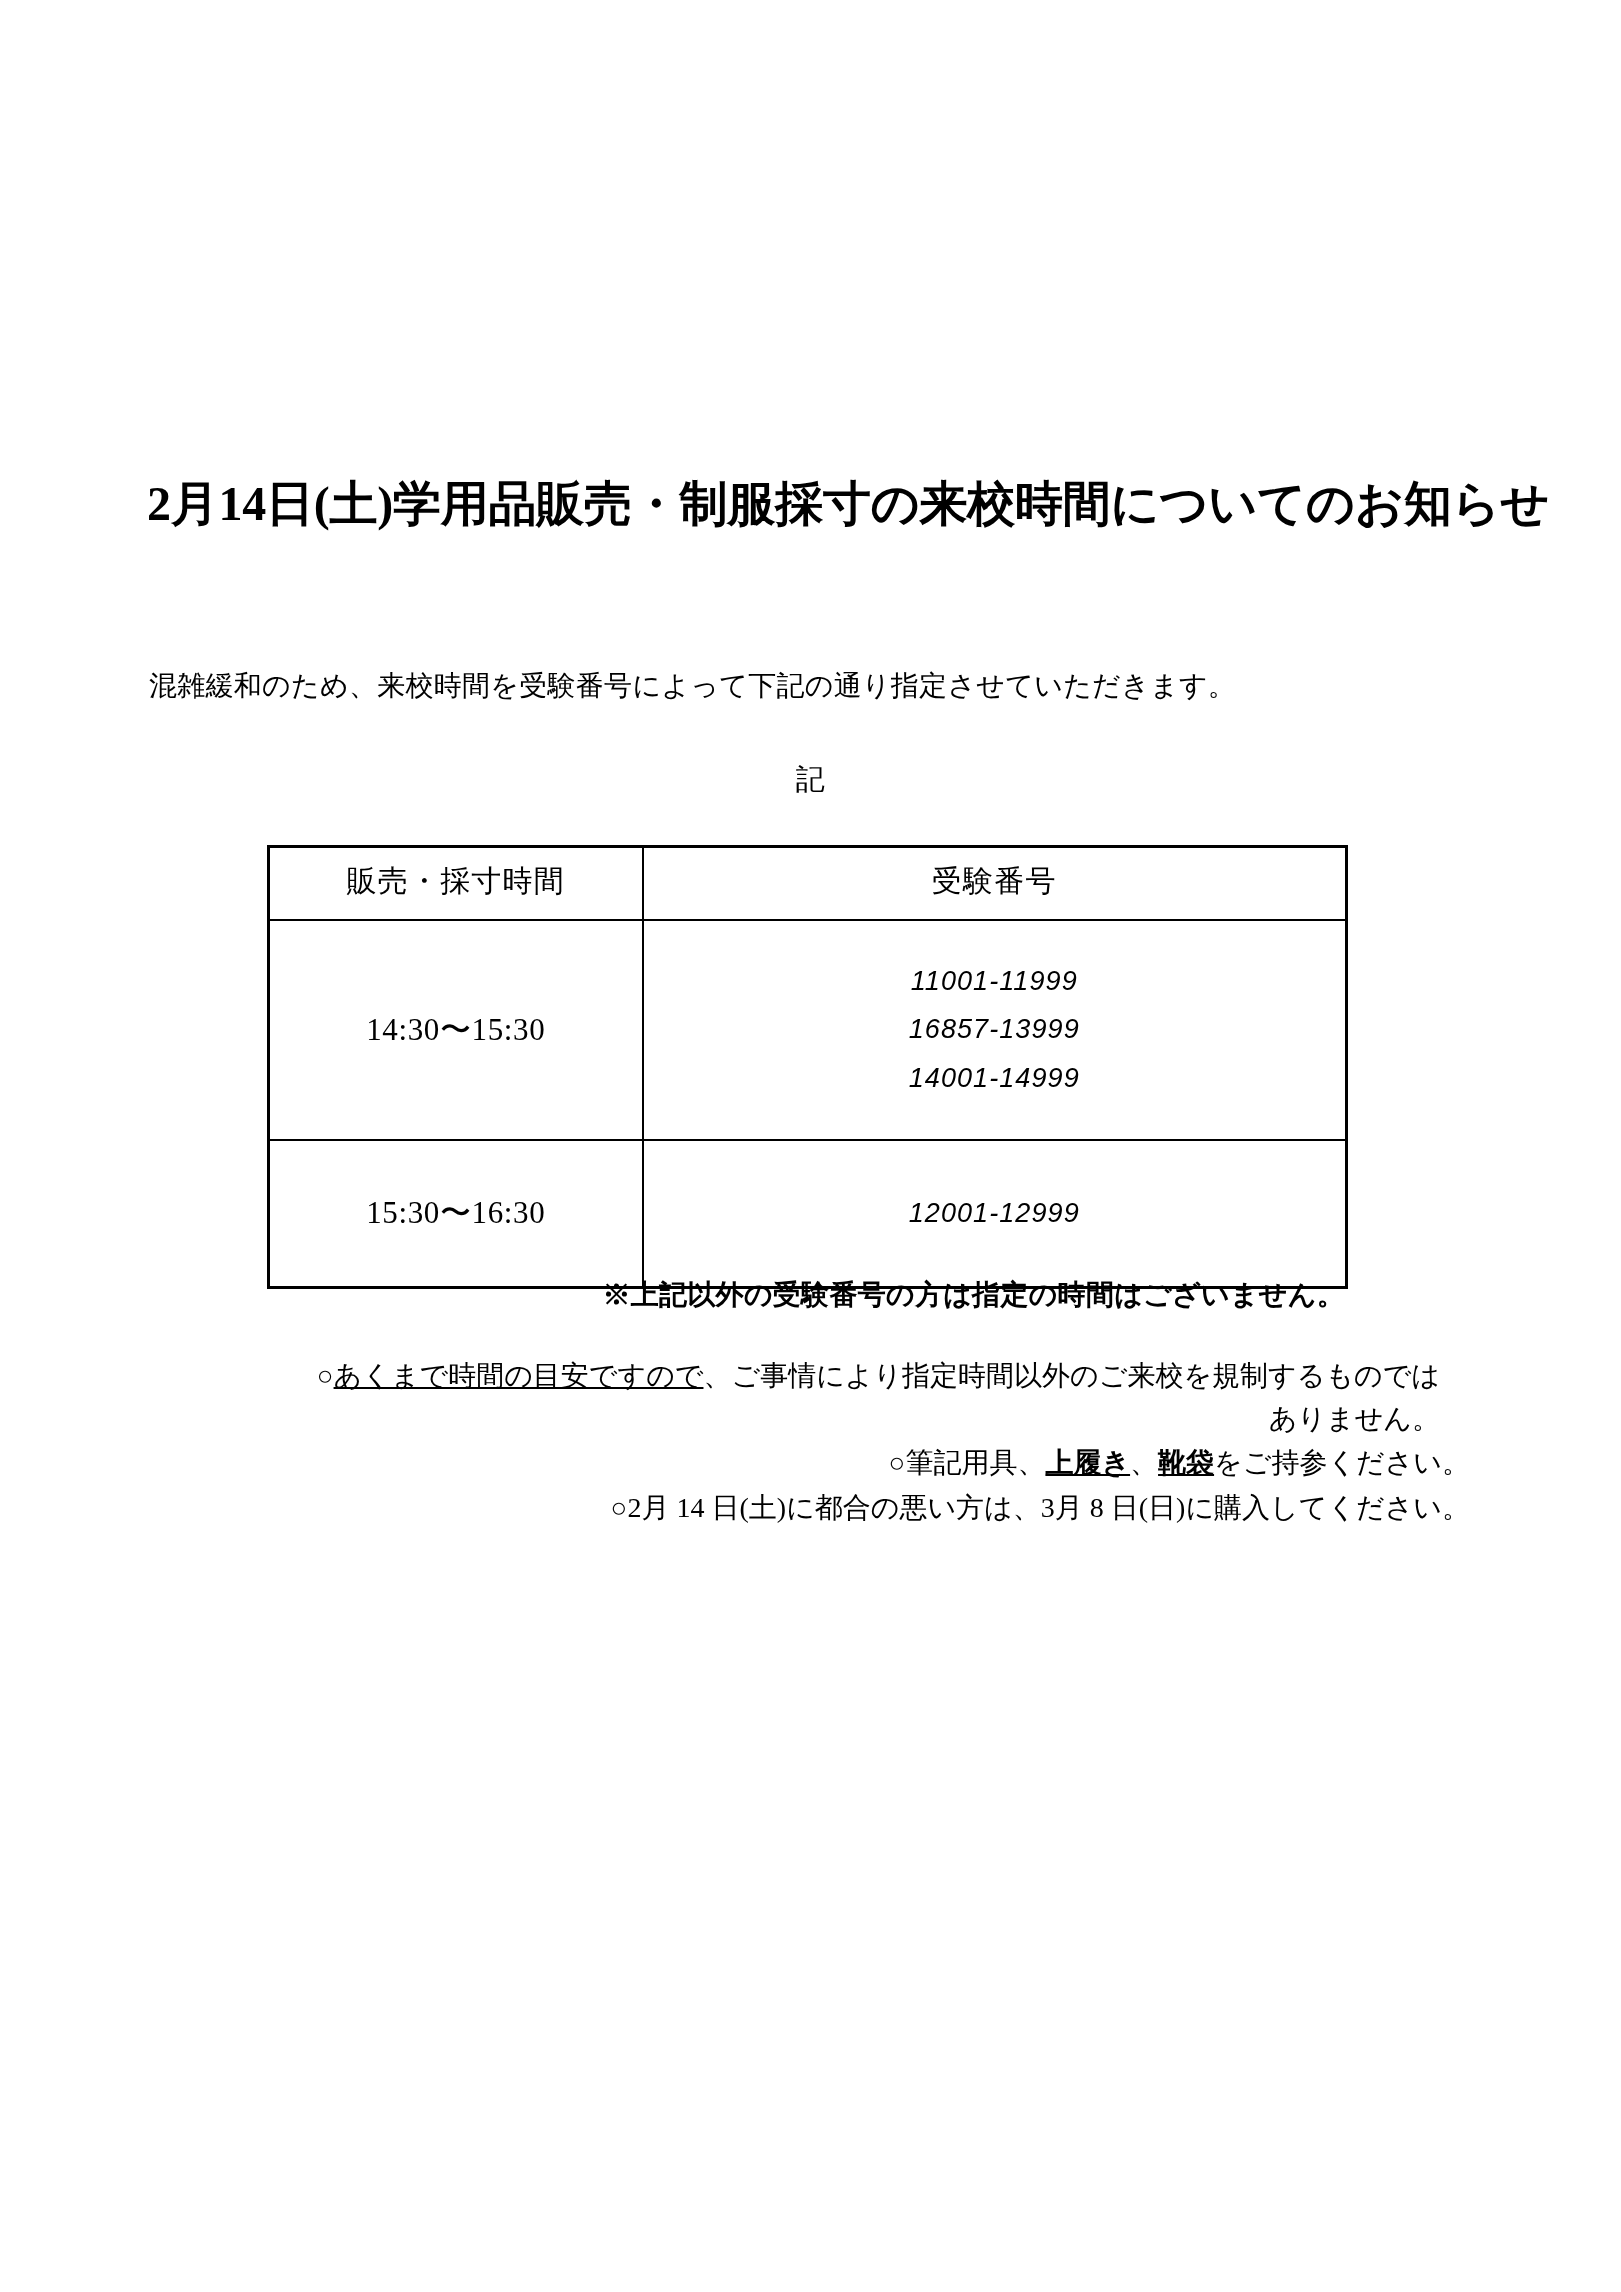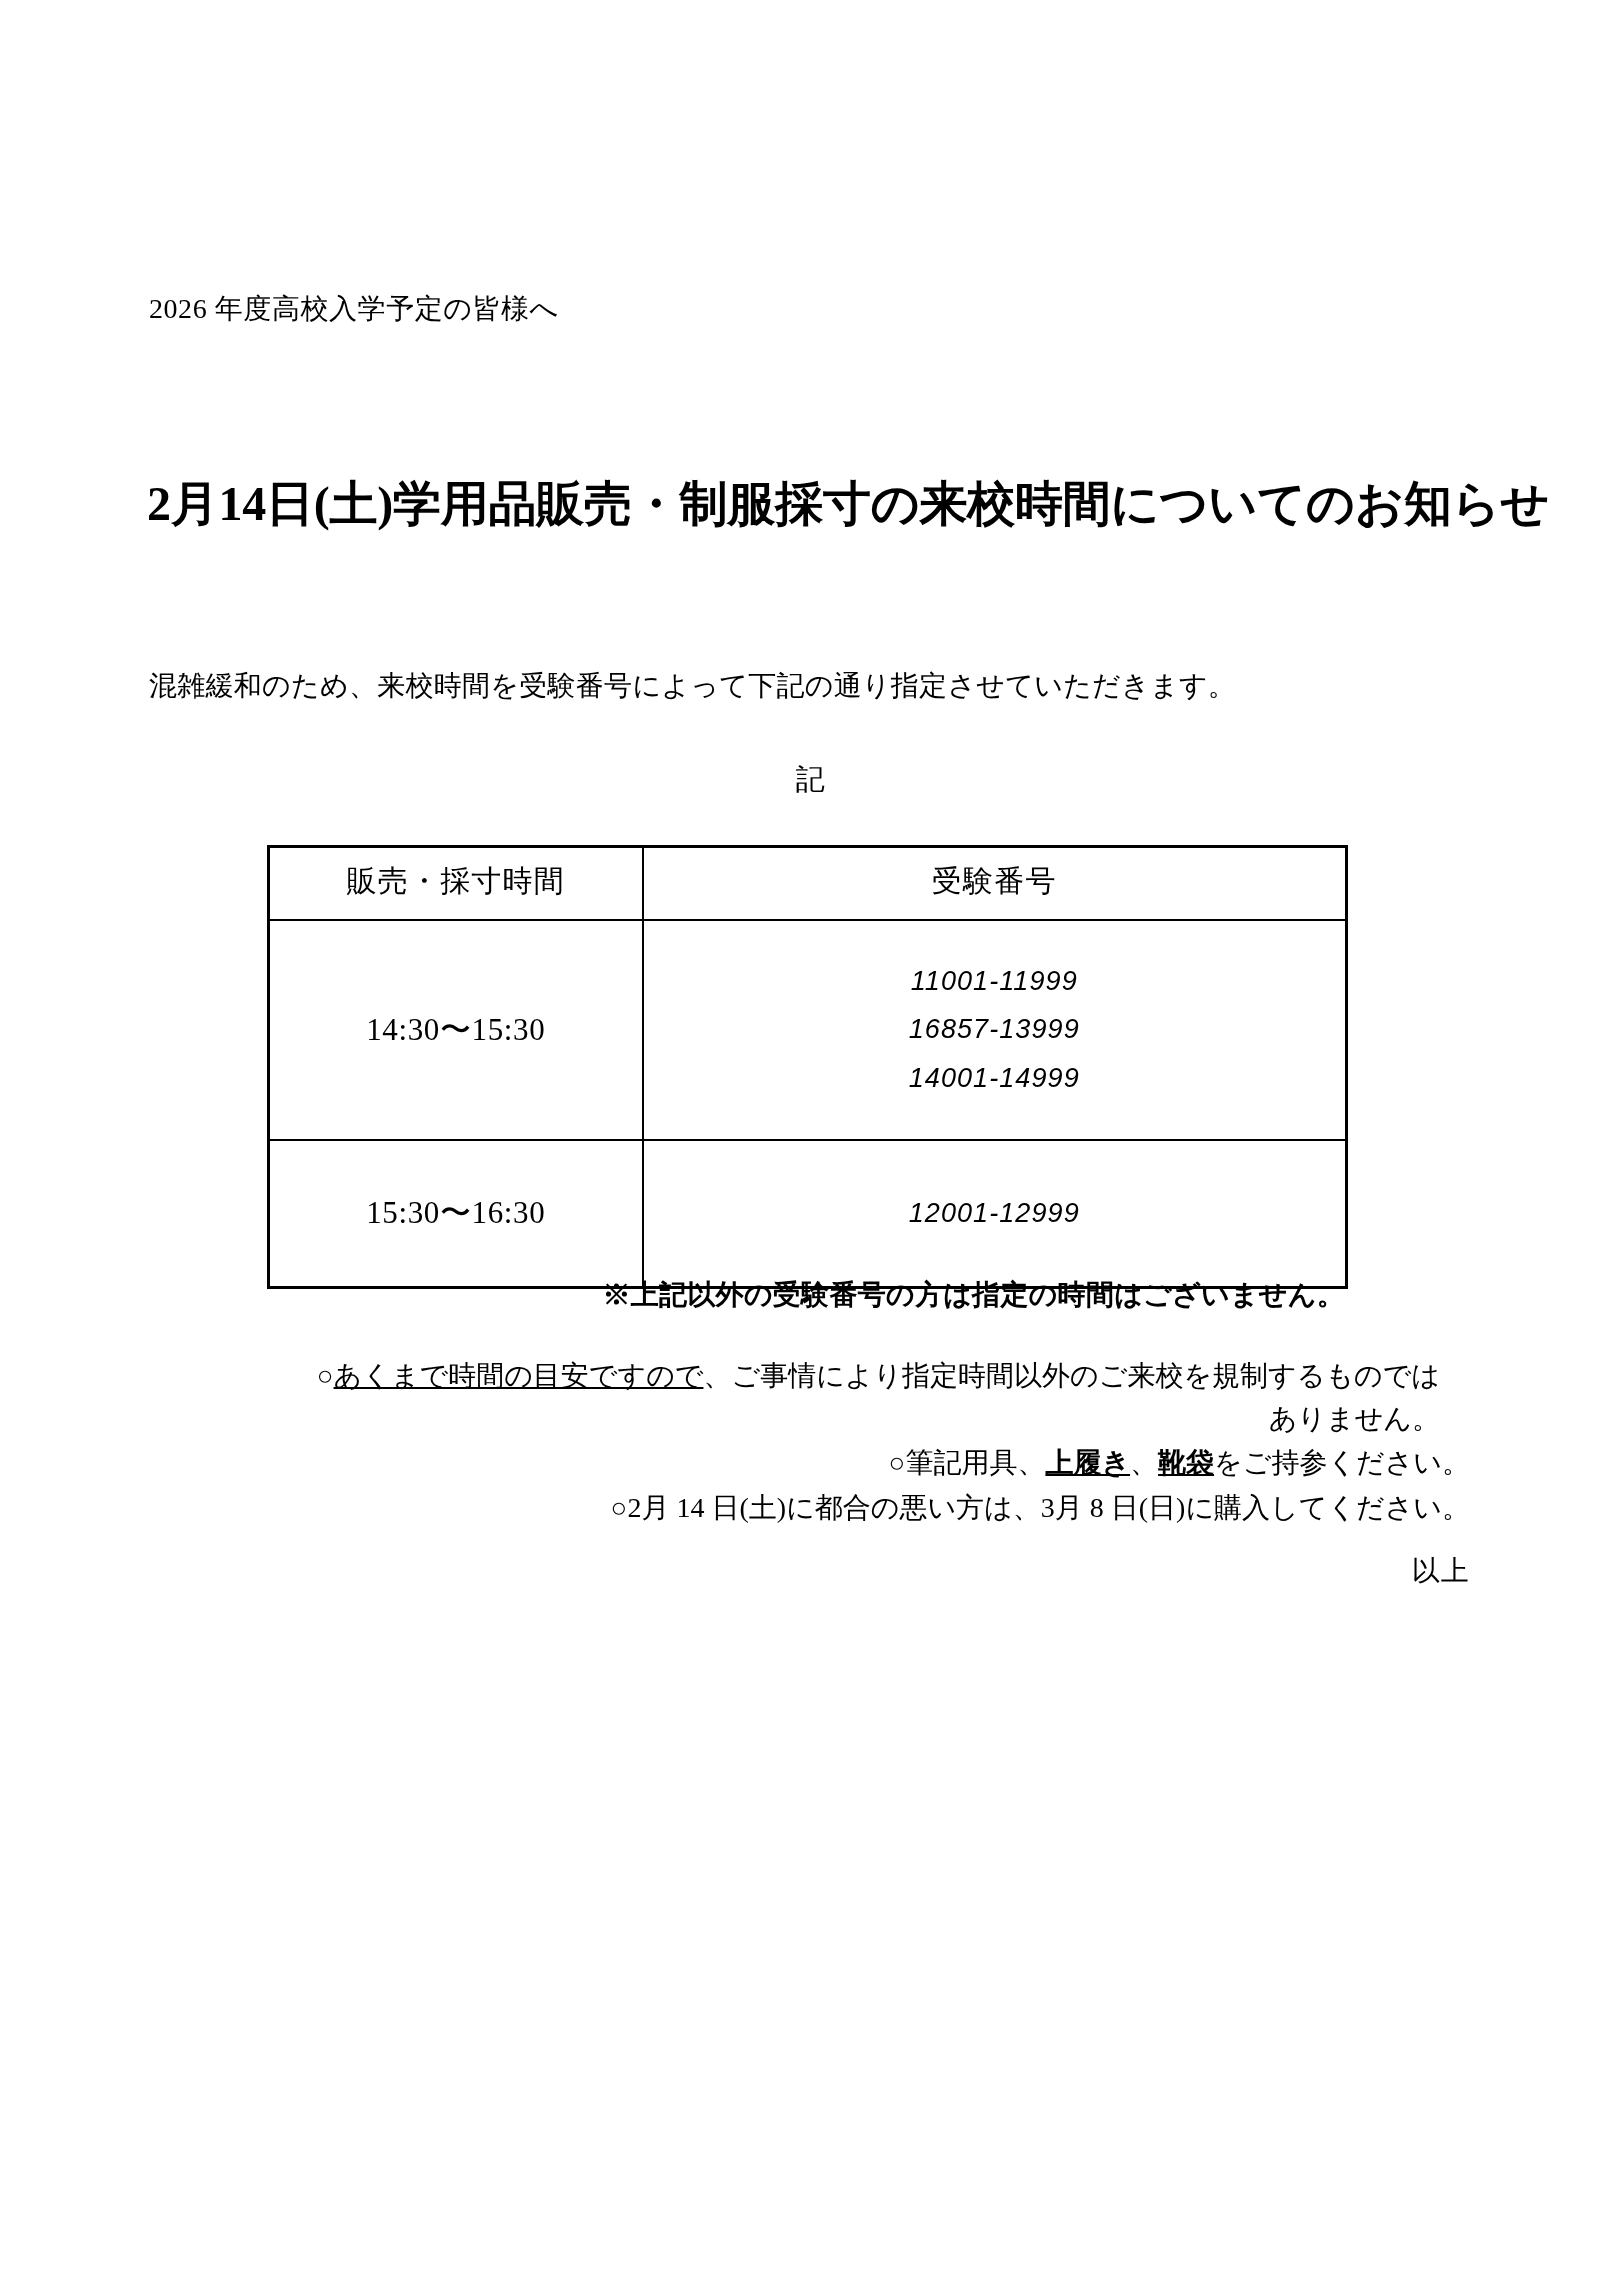--- a/index.html
+++ b/index.html
@@ -161,21 +161,20 @@
     text-align: right;
     font-size: 28px;
     letter-spacing: 0.04em;
   }
 </style>
 </head>
 <body>
 
 <div class="page">
 
-  <div class="addressee">2026 年度高校入学予定の皆様へ</div>
 
   <div class="doc-title">2月14日(土)学用品販売・制服採寸の来校時間についてのお知らせ</div>
 
   <div class="intro">混雑緩和のため、来校時間を受験番号によって下記の通り指定させていただきます。</div>
 
   <div class="ki">記</div>
 
   <div class="tbl-wrap">
     <table class="schedule">
       <colgroup>
@@ -217,16 +216,15 @@
     <div class="note">
       <span>○</span><span>筆記用具、</span><span class="ub">上履き</span><span>、</span><span class="ub">靴袋</span><span>をご持参ください。</span>
     </div>
 
     <div class="note">
       <span>○</span><span>2月 14 日(土)に都合の悪い方は、3月 8 日(日)に購入してください。</span>
     </div>
 
   </div>
 
-  <div class="closing">以上</div>
 
 </div>
 
 
 </body></html>

